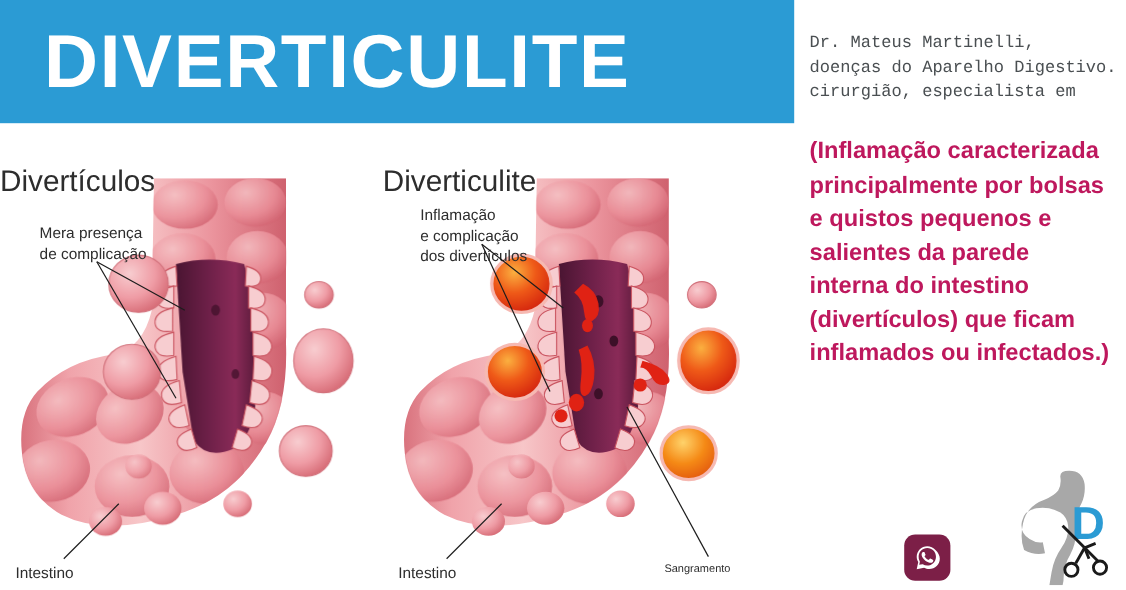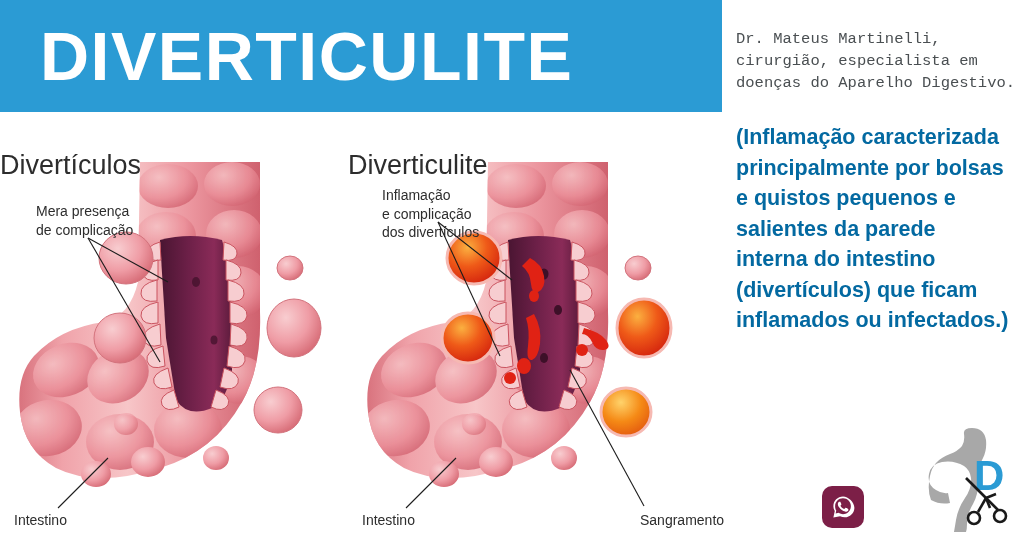--- a/index.html
+++ b/index.html
@@ -49,21 +49,21 @@
     font-family: Liberation Mono, monospace;
   }
   #doctor-credit .line { display: block; white-space: nowrap; }
 
   
   #description-paragraph {
     position: absolute;
     left: 736px;
     top: 122px;
     width: 275px;
-    color: #0369a1;
+    color: #be185d;
     font-size: 21.5px;
     font-weight: bold;
     line-height: 1.42;
     font-family: "Liberation Sans", sans-serif;
   }
 
   
   .panel {
     position: absolute;
     top: 118px;
@@ -97,21 +97,21 @@
     font-size: 14px;
     color: #2d2d2d;
     line-height: 1.33;
     font-family: "Liberation Sans", sans-serif;
     white-space: pre-line;
   }
   #callout-left-top   { left: 36px;  top: 202px; }
   #callout-right-top  { left: 382px; top: 186px; }
   #label-left-bottom  { left: 14px;  top: 511px; font-size: 14px; }
   #label-right-bottom { left: 362px; top: 511px; font-size: 14px; }
-  #label-bleeding     { left: 640px; top: 511px; font-size: 14px; }
+  #label-bleeding     { left: 604px; top: 511px; font-size: 10px; }
 
   
   #leader-lines {
     position: absolute;
     left: 0; top: 0;
     width: 1024px; height: 536px;
     pointer-events: none;
   }
 
   
@@ -137,22 +137,22 @@
 </style>
 </head>
 <body>
 
 <div id="title-banner">
   <div id="title-text">DIVERTICULITE</div>
 </div>
 
 <div id="doctor-credit">
   <span class="line">Dr. Mateus Martinelli,</span>
+  <span class="line">doenças do Aparelho Digestivo.</span>
   <span class="line">cirurgião, especialista em</span>
-  <span class="line">doenças do Aparelho Digestivo.</span>
 </div>
 
 <div id="description-paragraph">(Inflamação caracterizada principalmente por bolsas e quistos pequenos e salientes da parede interna do intestino (divertículos) que ficam inflamados ou infectados.)</div>
 
 <div class="panel" id="panel-left">
   <div class="panel-heading">Divertículos</div>
 
   <svg class="illustration" viewBox="0 0 355 374">
     <defs>
       <linearGradient id="gutL" x1="0" y1="0" x2="1" y2="0">

